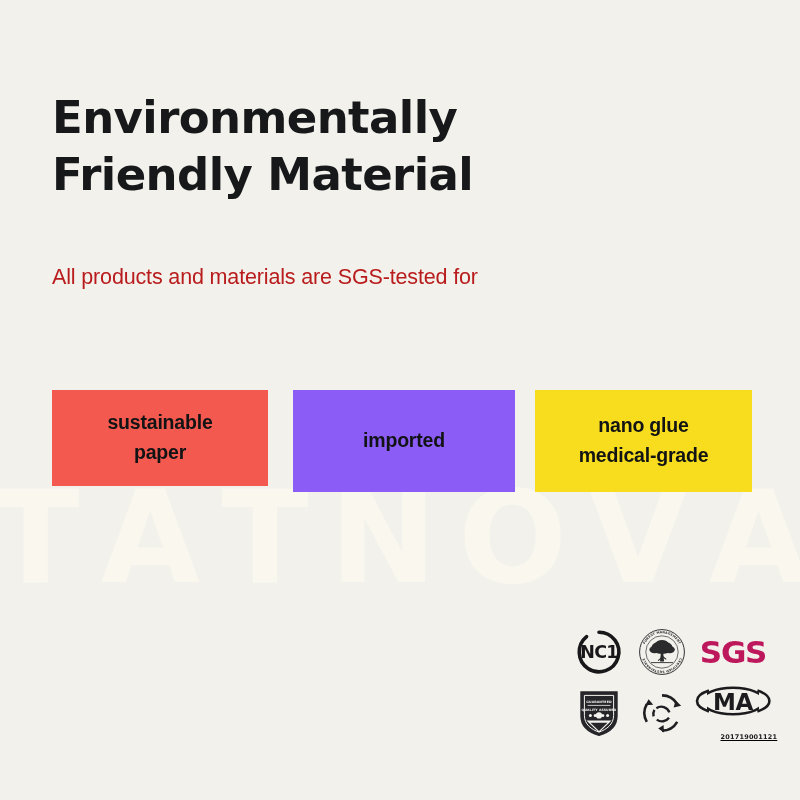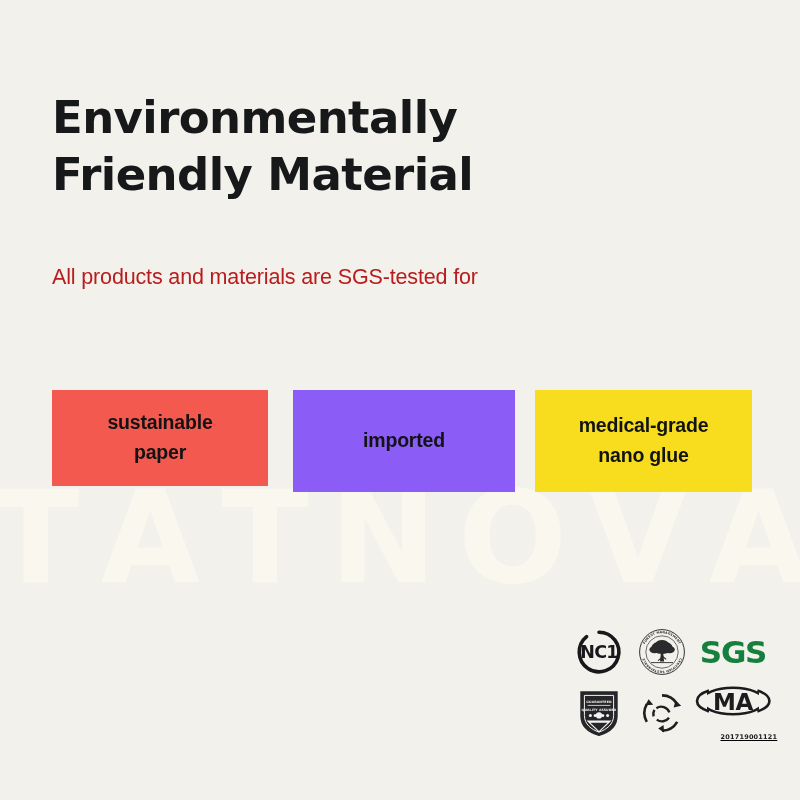--- a/index.html
+++ b/index.html
@@ -126,21 +126,21 @@
     justify-content: center;
     position: relative;
   }
   .badge svg { display: block; overflow: visible; }
 
   .sgs-text {
     font-family: "DejaVu Sans", sans-serif;
     font-weight: 700;
     font-size: 31px;
     letter-spacing: -1.2px;
-    color: #15803d;
+    color: #be185d;
     line-height: 1;
   }
 
   .cma-wrap {
     display: flex;
     flex-direction: column;
     align-items: center;
     justify-content: center;
     gap: 18px;
     text-decoration: underline;
@@ -199,22 +199,22 @@
     <div class="chip c0" style="background: rgb(244, 89, 79); color: rgb(18, 19, 20);">
       <span class="ln">sustainable</span>
       <span class="ln">paper</span>
     </div>
 
     <div class="chip c1" style="background: #8b5cf6; color: rgb(18, 19, 20);">
       <span class="ln">imported</span>
     </div>
 
     <div class="chip c2" style="background: rgb(247, 221, 30); color: rgb(18, 19, 20);">
+      <span class="ln">nano glue</span>
       <span class="ln">medical-grade</span>
-      <span class="ln">nano glue</span>
     </div>
   </div>
 
   <div id="certs">
 
     <div class="badge">
       <svg width="46" height="46" viewBox="0 0 46 46">
         <path d="M23 3.2 A19.8 19.8 0 1 1 10.6 7.6" fill="none" stroke="#18181a" stroke-width="3.6" stroke-linecap="round"></path>
         <g fill="#18181a" font-family="DejaVu Sans, sans-serif" font-weight="700" font-size="17.5">
           <text x="23" y="29.4" text-anchor="middle" letter-spacing="-0.8">NC1</text>

